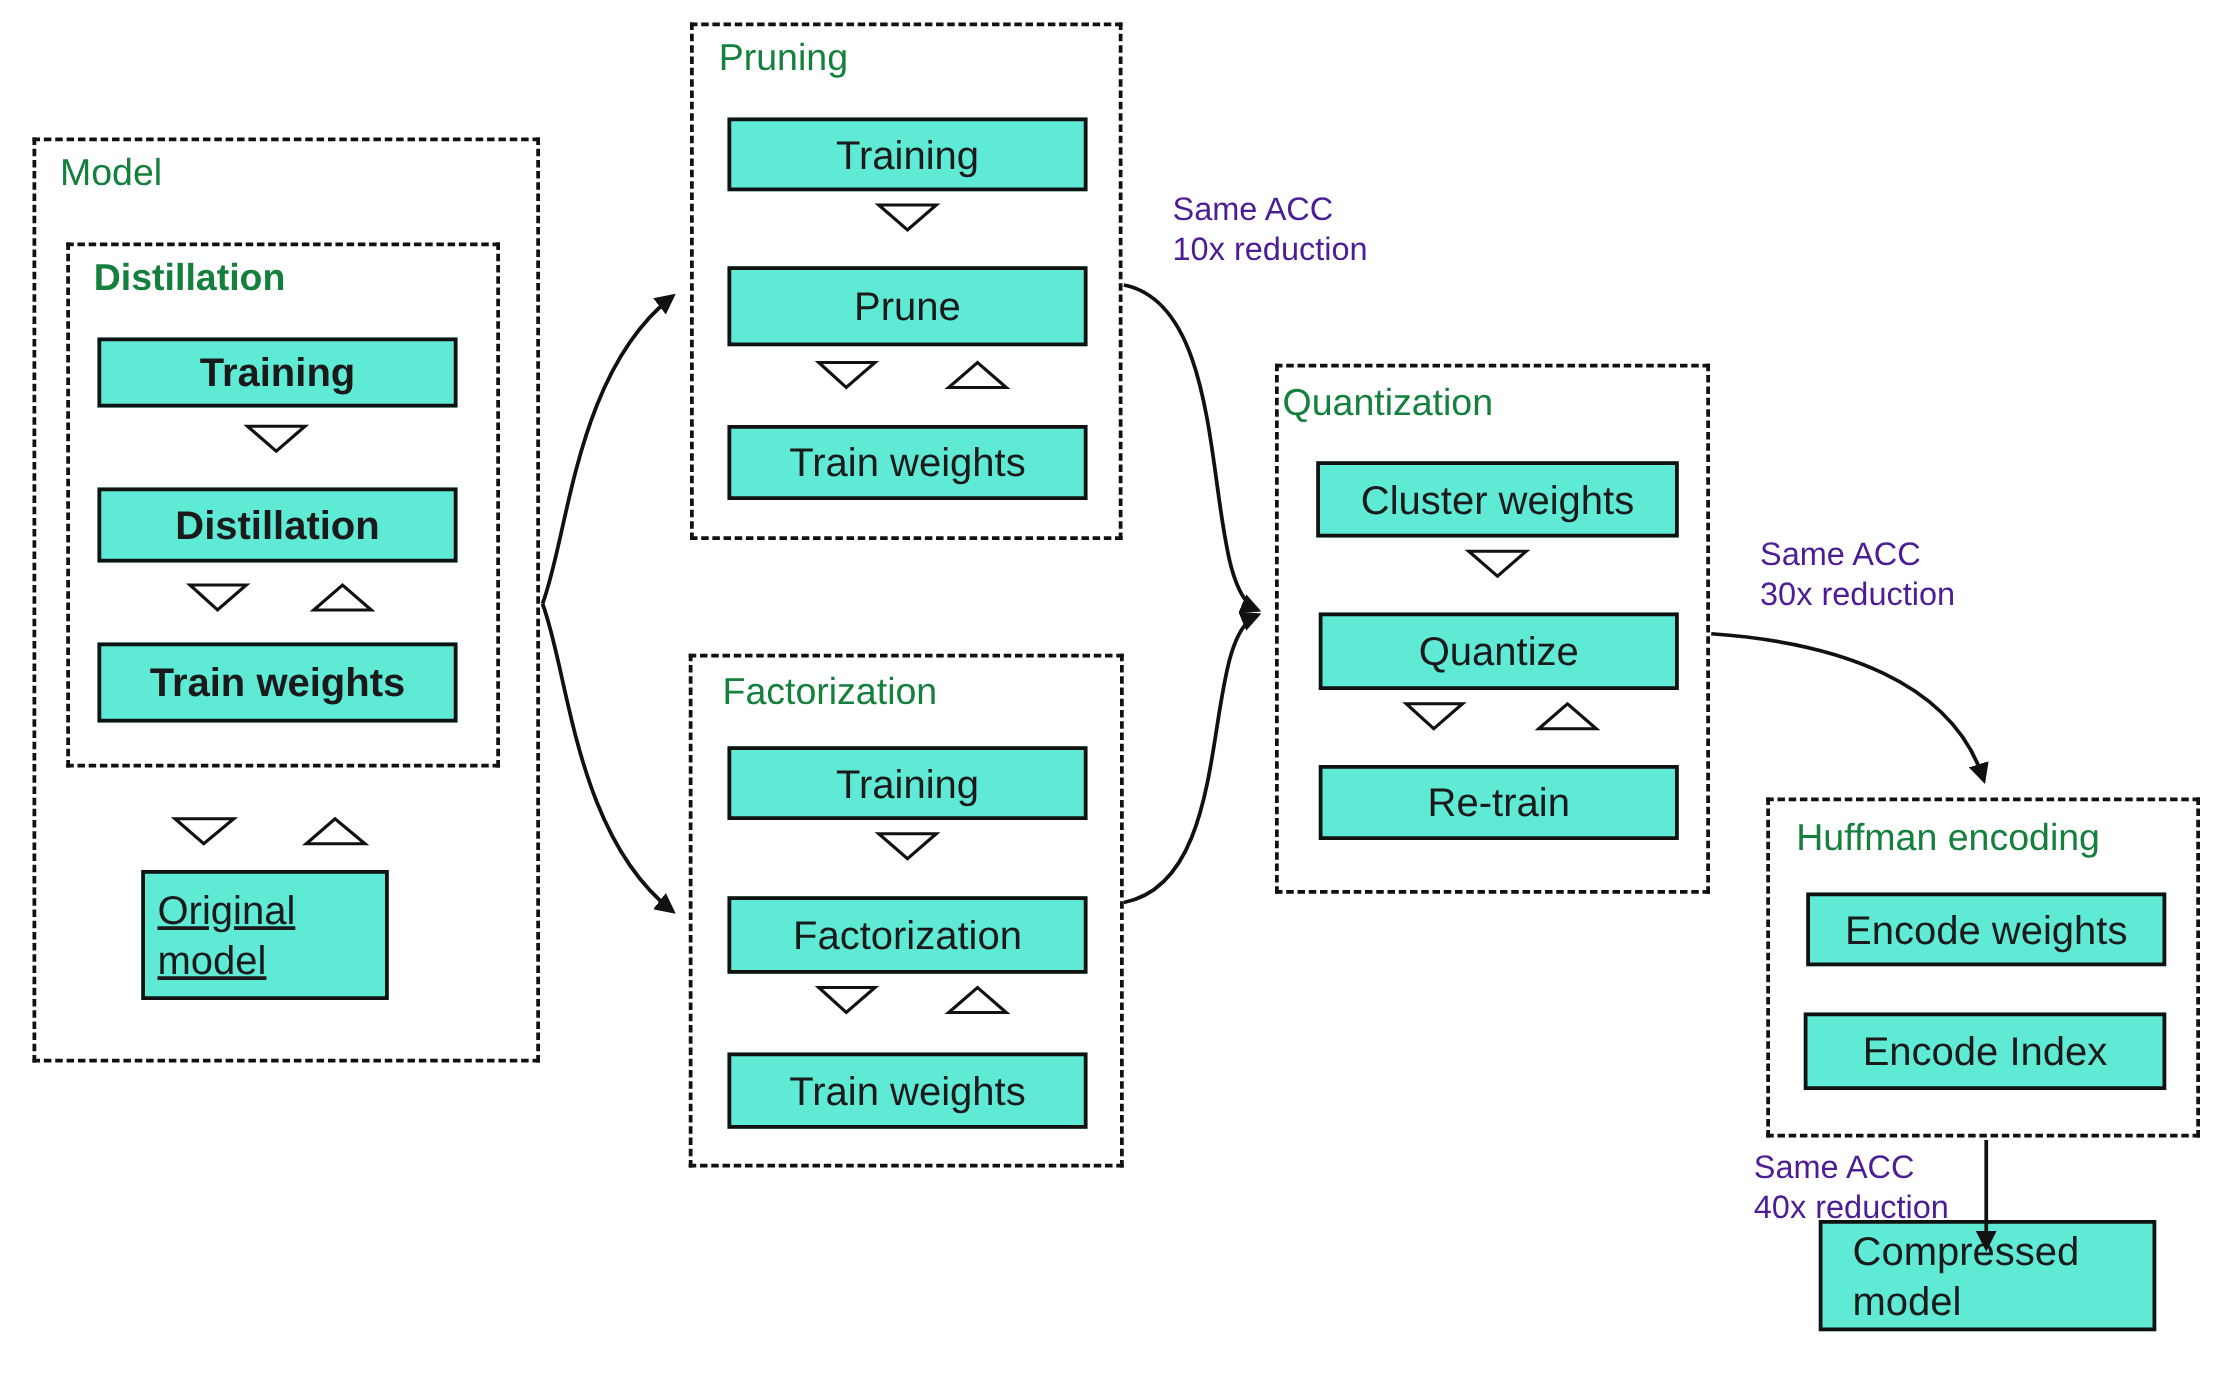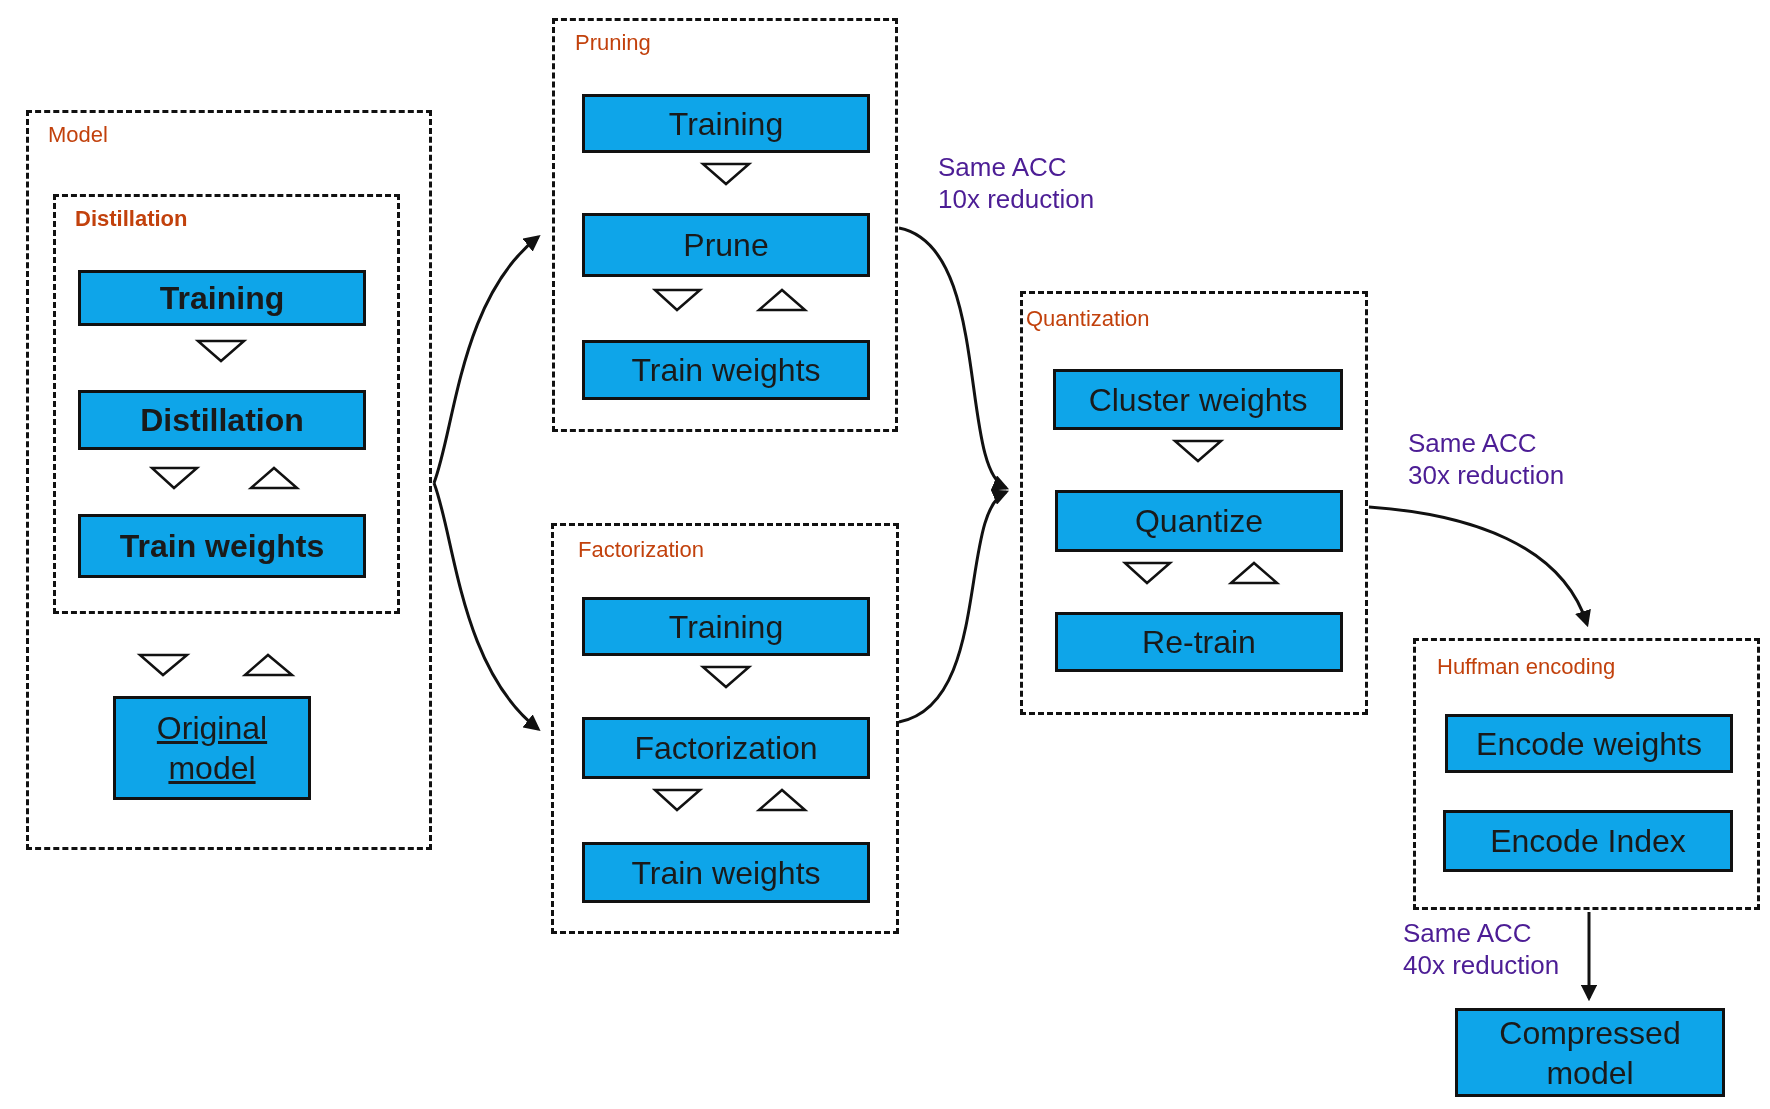--- a/index.html
+++ b/index.html
@@ -13,33 +13,33 @@
     overflow: hidden;
   }
   .dashed {
     position: absolute;
     border: 3px dashed #111111;
     box-sizing: border-box;
     background: transparent;
   }
   .glabel {
     position: absolute;
-    font-size: 22px;
+    font-size: 30px;
     white-space: nowrap;
-    color: #c2410c;
+    color: #15803d;
   }
   .box {
     position: absolute;
     border: 3px solid #111111;
     box-sizing: border-box;
-    background: #0ea5e9;
+    background: #5eead4;
     display: flex;
     align-items: center;
     justify-content: center;
-    text-align: center;
+    text-align: left;
     font-size: 32px;
     line-height: 1.25;
     color: #1a1a1a;
   }
   .ann {
     position: absolute;
     font-size: 26px;
     line-height: 1.22;
     color: #4c1d95;
     white-space: nowrap;
@@ -119,21 +119,21 @@
   <div class="dashed" style="left:1413px; top:638px; width:347px; height:272px;">
     <div class="glabel" style="left:21px; top:13px;">Huffman encoding</div>
     <div class="box" style="left:29px; top:73px; width:288px; height:59px;">
       <span>Encode weights</span>
     </div>
     <div class="box" style="left:27px; top:169px; width:290px; height:62px;">
       <span>Encode Index</span>
     </div>
   </div>
 
-  <div class="box" style="left:1455px; top:1008px; width:270px; height:89px; padding:0 24px;">
+  <div class="box" style="left:1455px; top:976px; width:270px; height:89px; padding:0 24px;">
     <span>Compressed model</span>
   </div>
 
   <div class="ann" style="left:938px; top:152px;">
     <div>Same ACC</div>
     <div>10x reduction</div>
   </div>
   <div class="ann" style="left:1408px; top:428px;">
     <div>Same ACC</div>
     <div>30x reduction</div>

